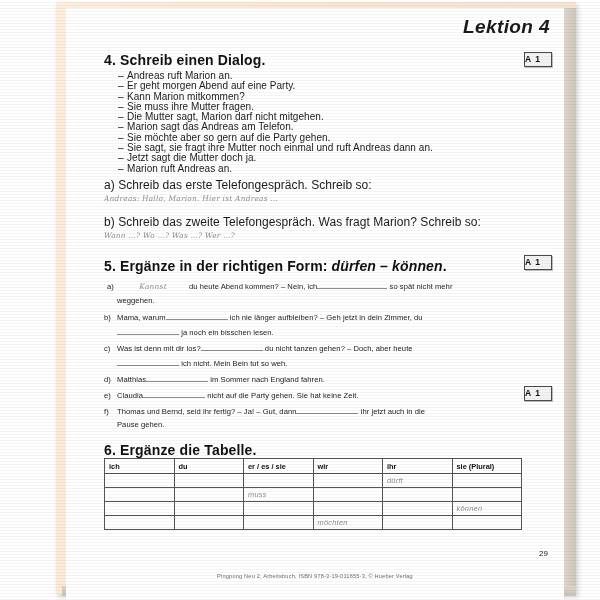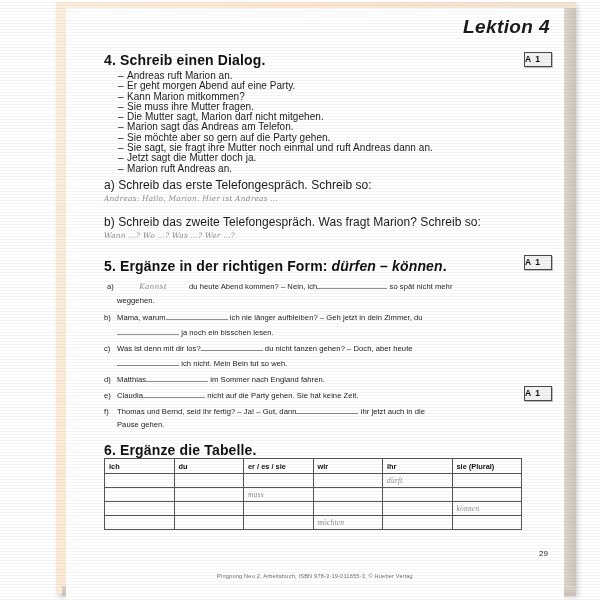--- a/index.html
+++ b/index.html
@@ -73,21 +73,21 @@
     white-space:nowrap;
   }
   .hand{
     font-family:"DejaVu Serif", serif;
     font-style:italic;
     color:#8d8d8d;
     font-size:7.4px;
     letter-spacing:.25px;
   }
   .hand-cell{
-    font-family:Liberation Serif, serif;
+    font-family:Liberation Sans, sans-serif;
     font-style:italic;color:#8d8d8d;font-size:7.2px;
     letter-spacing:.25px;
     margin-left:13px;
   }
   
   .q{
     position:absolute;left:38px;
     font-size:7.6px;color:#1b1b1b;letter-spacing:.05px;
     white-space:nowrap;
   }

